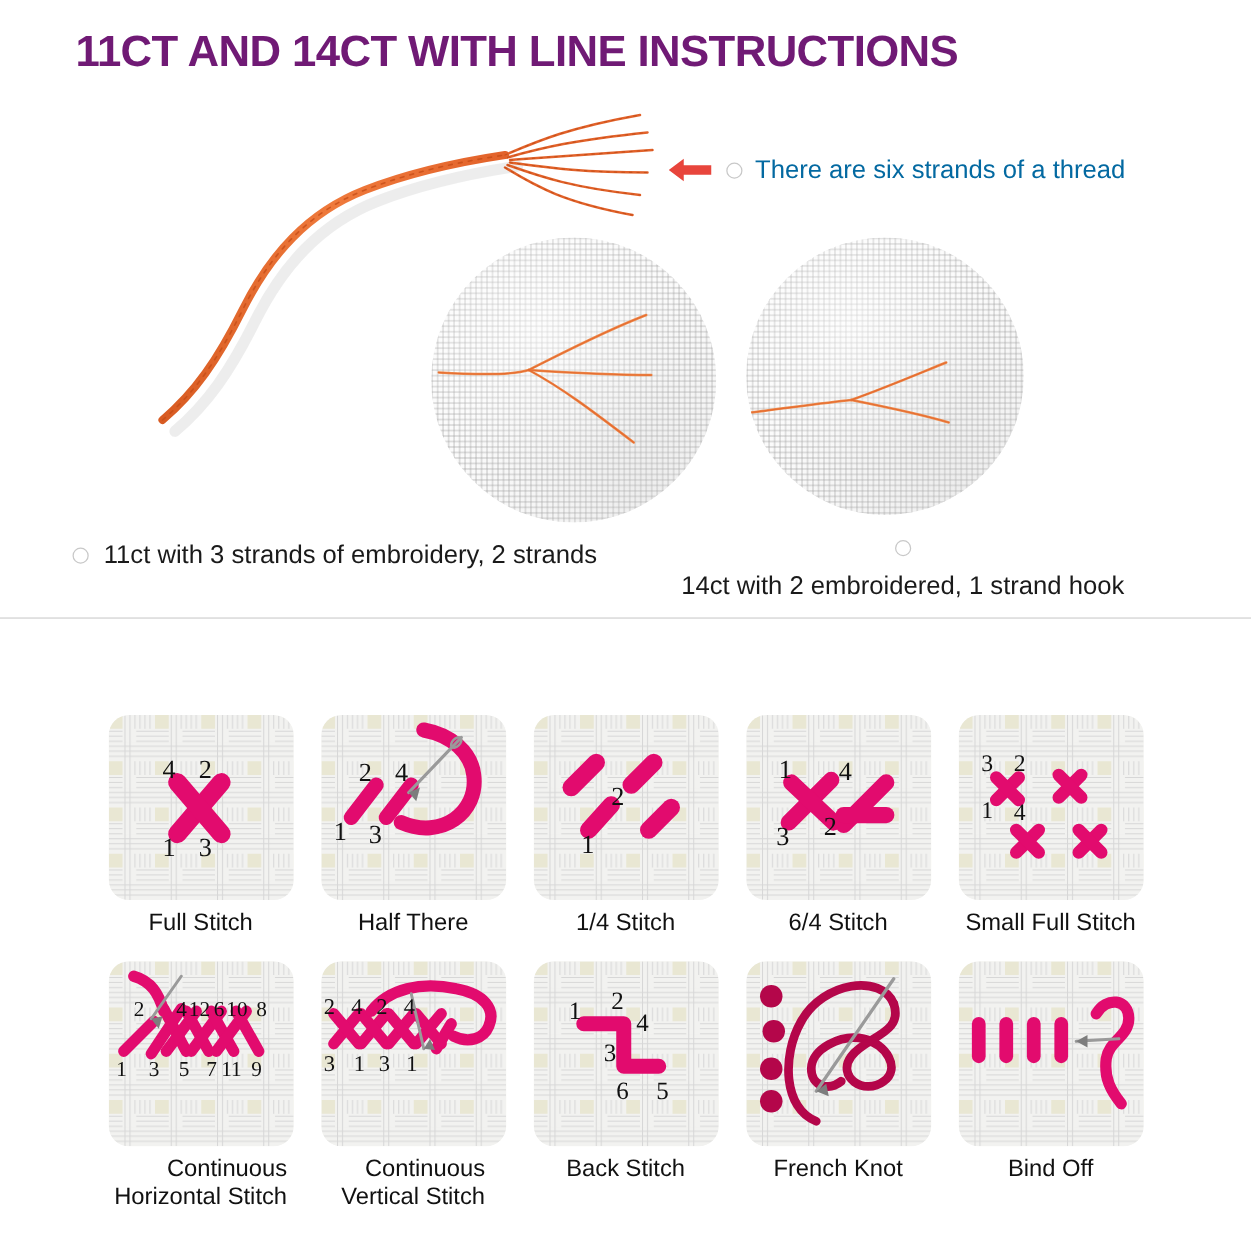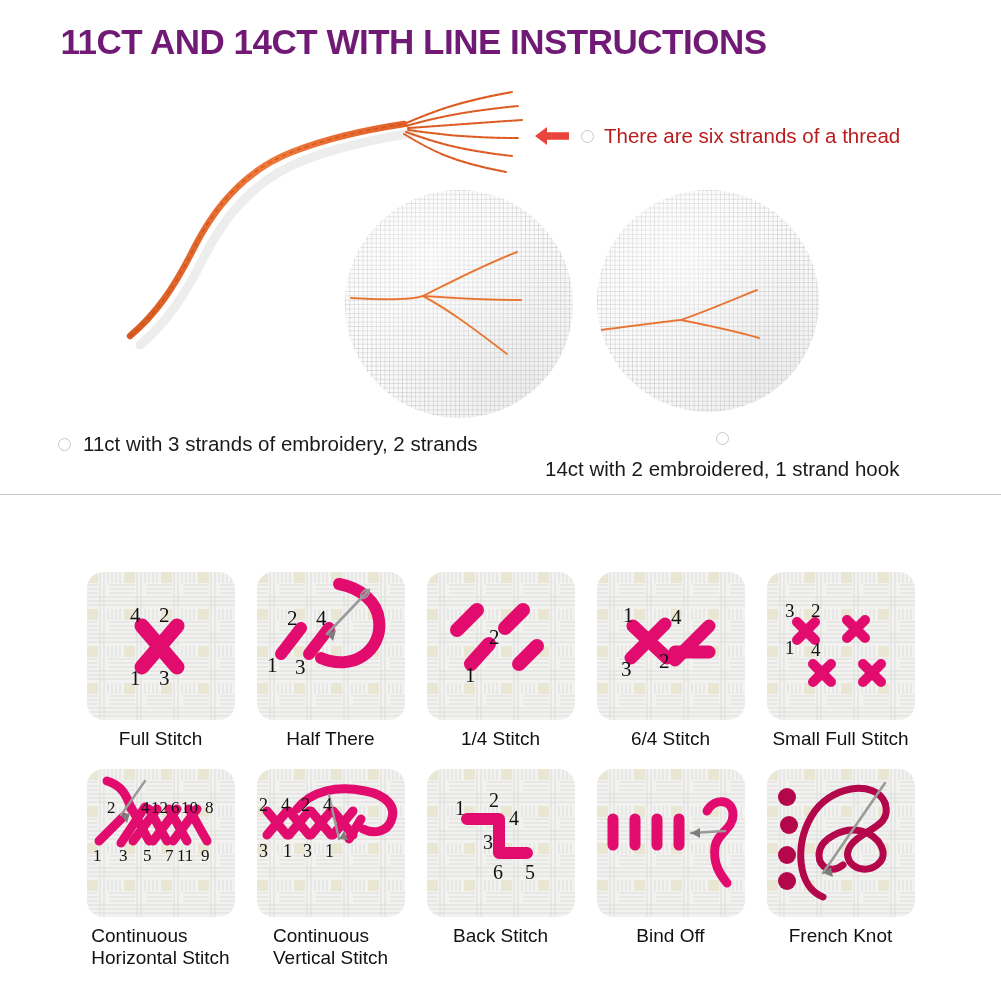--- a/index.html
+++ b/index.html
@@ -42,21 +42,21 @@
   .strand-note {
     position: absolute; left: 533px; top: 124px;
     display: flex; align-items: center; gap: 10px;
   }
   .red-arrow { width: 38px; height: 22px; display:block; }
   .bullet-ring {
     width: 13px; height: 13px; border-radius: 50%;
     border: 1.5px solid #c8c8c8; background:#fff;
     display:inline-block; flex: 0 0 auto;
   }
-  .note-text { font-size: 20.5px; color:#b91c1c; white-space: nowrap; }
+  .note-text { font-size: 20.5px; color:#0369a1; white-space: nowrap; }
 
   
   .aida-circle { position: absolute; border-radius: 50%; overflow: hidden; }
   .aida-l { left: 345px; top: 190px; width: 228px; height: 228px; }
   .aida-r { left: 597px; top: 190px; width: 222px; height: 222px; }
   .aida-tex {
     position:absolute; inset:0;
     background-color: #fbfbfb;
     background-image:
       linear-gradient(to right, rgba(150,150,150,0.30) 1.3px, transparent 1.3px),
@@ -86,21 +86,21 @@
   .row-2 { margin-top: 20px; }
 
   .cell { width: 153px; display:flex; flex-direction:column; align-items:center; }
   .tile {
     width: 148px; height: 148px; border-radius: 16px;
     position: relative; overflow: hidden;
     background: #f7f7f4;
   }
   .tile svg { display:block; width:148px; height:148px; }
   .cell-label {
-    margin-top: 8px; text-align:left;
+    margin-top: 8px; text-align:right;
     font-size: 19px; color:#111; line-height: 1.12;
     white-space: pre-line;
   }
 </style>
 </head>
 <body>
 
 <div class="page">
 
   <div class="section-one">
@@ -440,59 +440,59 @@
               </g>
             </svg>
           </div>
           <div class="cell-label">Back Stitch</div>
         </div>
 
         <div class="cell">
           <div class="tile">
             <svg viewBox="0 0 148 148">
               <rect x="0" y="0" width="148" height="148" rx="16" fill="url(#wv1)"></rect>
+              <g fill="#b4064a">
+                <circle cx="20" cy="28" r="9"></circle>
+                <circle cx="22" cy="56" r="9"></circle>
+                <circle cx="20" cy="86" r="9"></circle>
+                <circle cx="20" cy="112" r="9"></circle>
+              </g>
+              <g stroke="#b4064a" stroke-width="7" fill="none" stroke-linecap="round">
+                <path d="M56,128 C30,118 28,76 44,48 C62,16 108,10 118,34"></path>
+                <path d="M118,34 C126,58 96,60 84,76 C72,92 94,108 110,96 C124,86 112,66 94,62
+                         C76,58 52,70 52,86 C52,100 66,104 76,96"></path>
+              </g>
+              <g stroke="#9a9a9a" stroke-width="2.6" fill="none" stroke-linecap="round">
+                <line x1="118" y1="14" x2="56" y2="104"></line>
+              </g>
+              <path d="M56,104 L64,98 L66,108 Z" fill="#7d7d7d"></path>
+            </svg>
+          </div>
+          <div class="cell-label">French Knot</div>
+        </div>
+
+        <div class="cell">
+          <div class="tile">
+            <svg viewBox="0 0 148 148">
+              <rect x="0" y="0" width="148" height="148" rx="16" fill="url(#wv1)"></rect>
               <g stroke="#e20b6e" stroke-width="11" stroke-linecap="round" fill="none">
                 <line x1="16" y1="50" x2="16" y2="76"></line>
                 <line x1="38" y1="50" x2="38" y2="76"></line>
                 <line x1="60" y1="50" x2="60" y2="76"></line>
                 <line x1="82" y1="50" x2="82" y2="76"></line>
               </g>
               <g stroke="#e20b6e" stroke-width="9" stroke-linecap="round" fill="none">
                 <path d="M110,42 C118,28 136,30 136,46 C136,60 120,64 118,78 C116,94 122,104 130,114"></path>
               </g>
               <g stroke="#9a9a9a" stroke-width="2.6" fill="none" stroke-linecap="round">
                 <line x1="128" y1="62" x2="94" y2="64"></line>
               </g>
               <path d="M94,64 L103,59 L103,69 Z" fill="#7d7d7d"></path>
               <g font-family="Liberation Serif, serif" font-size="18" fill="#111"></g>
             </svg>
           </div>
           <div class="cell-label">Bind Off</div>
         </div>
 
-        <div class="cell">
-          <div class="tile">
-            <svg viewBox="0 0 148 148">
-              <rect x="0" y="0" width="148" height="148" rx="16" fill="url(#wv1)"></rect>
-              <g fill="#b4064a">
-                <circle cx="20" cy="28" r="9"></circle>
-                <circle cx="22" cy="56" r="9"></circle>
-                <circle cx="20" cy="86" r="9"></circle>
-                <circle cx="20" cy="112" r="9"></circle>
-              </g>
-              <g stroke="#b4064a" stroke-width="7" fill="none" stroke-linecap="round">
-                <path d="M56,128 C30,118 28,76 44,48 C62,16 108,10 118,34"></path>
-                <path d="M118,34 C126,58 96,60 84,76 C72,92 94,108 110,96 C124,86 112,66 94,62
-                         C76,58 52,70 52,86 C52,100 66,104 76,96"></path>
-              </g>
-              <g stroke="#9a9a9a" stroke-width="2.6" fill="none" stroke-linecap="round">
-                <line x1="118" y1="14" x2="56" y2="104"></line>
-              </g>
-              <path d="M56,104 L64,98 L66,108 Z" fill="#7d7d7d"></path>
-            </svg>
-          </div>
-          <div class="cell-label">French Knot</div>
-        </div>
-
       </div>
     </div>
   </div>
 </div>
 
 </body></html>

